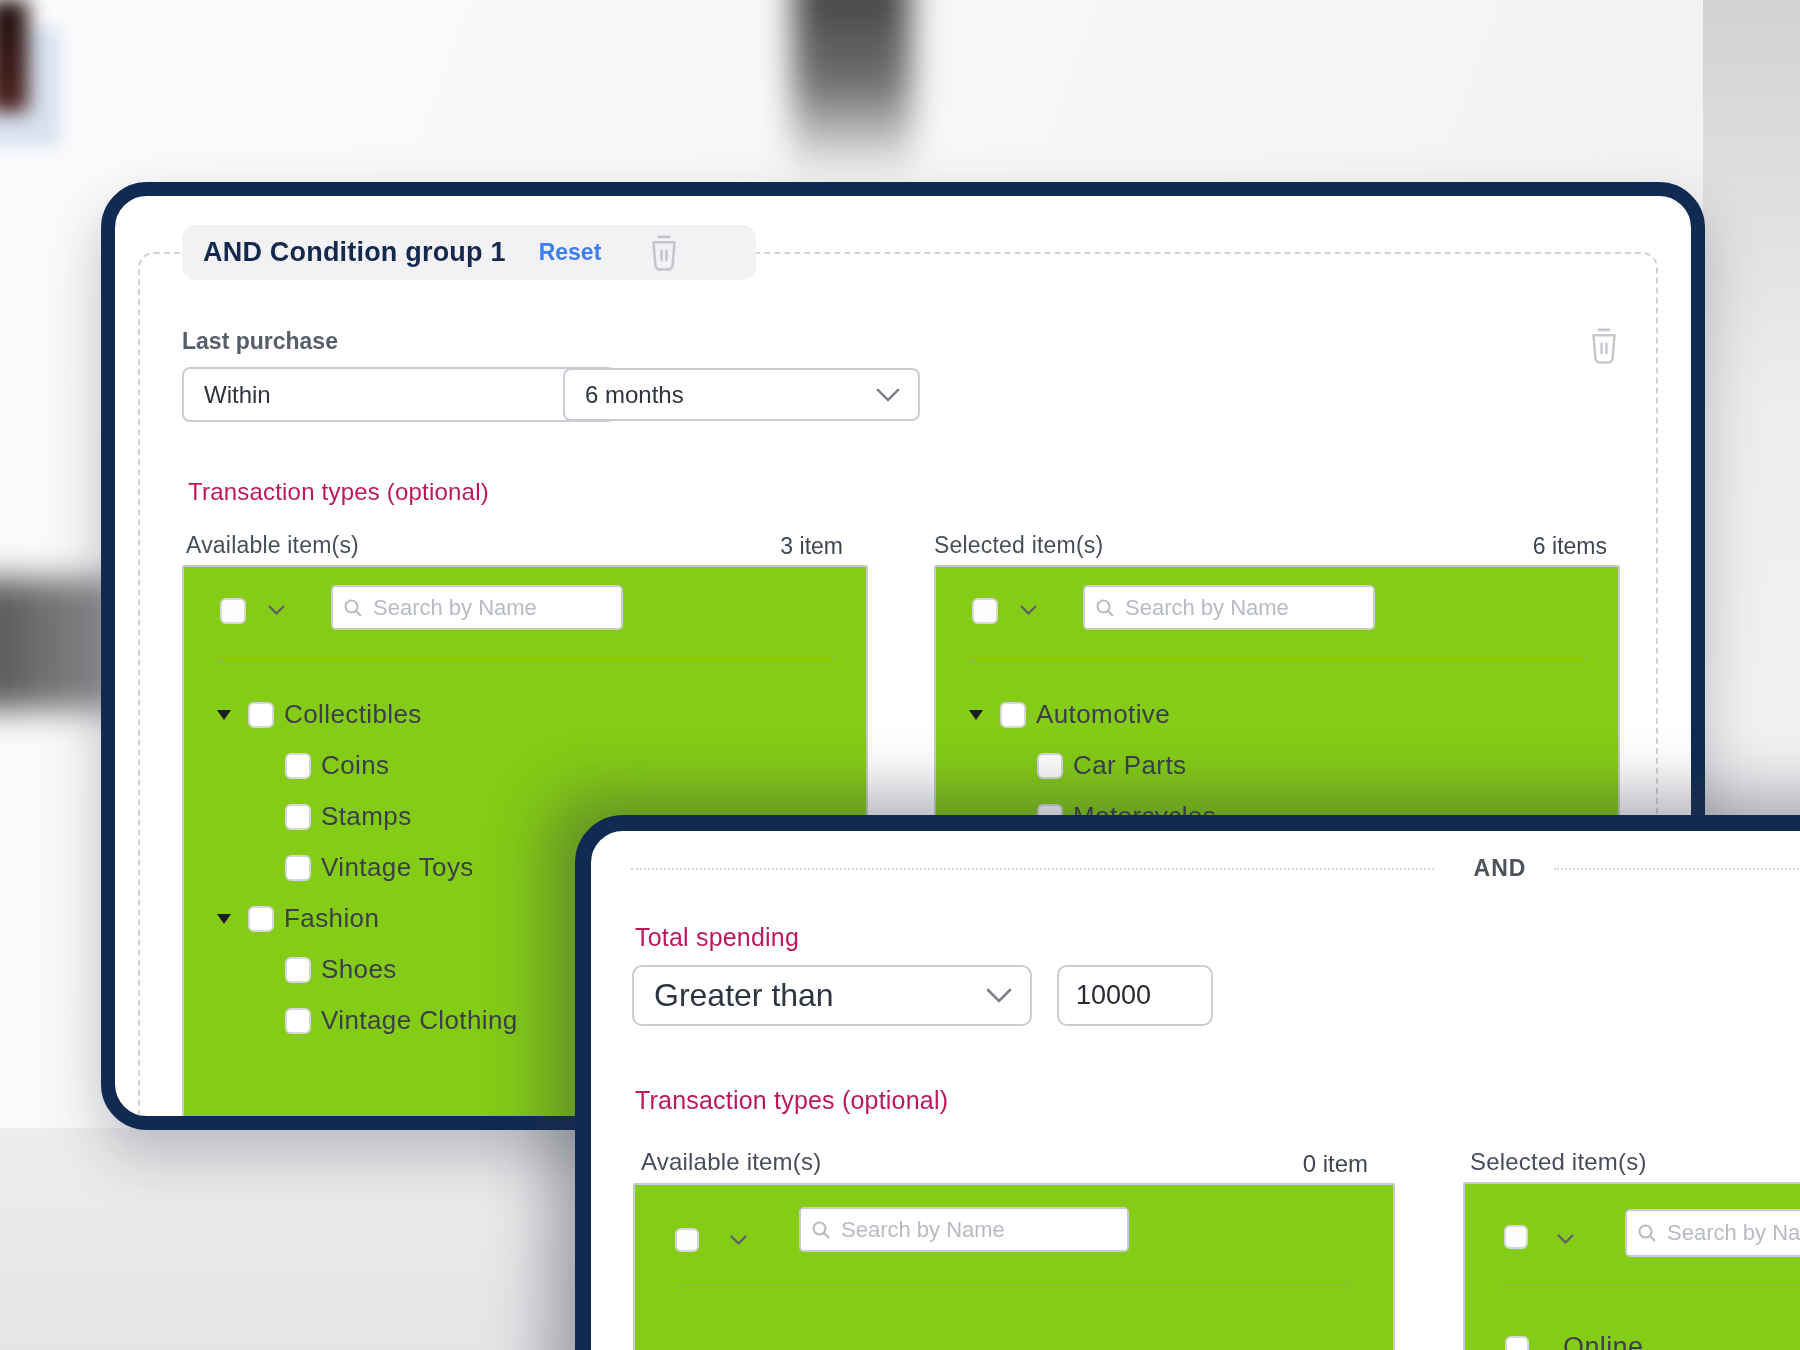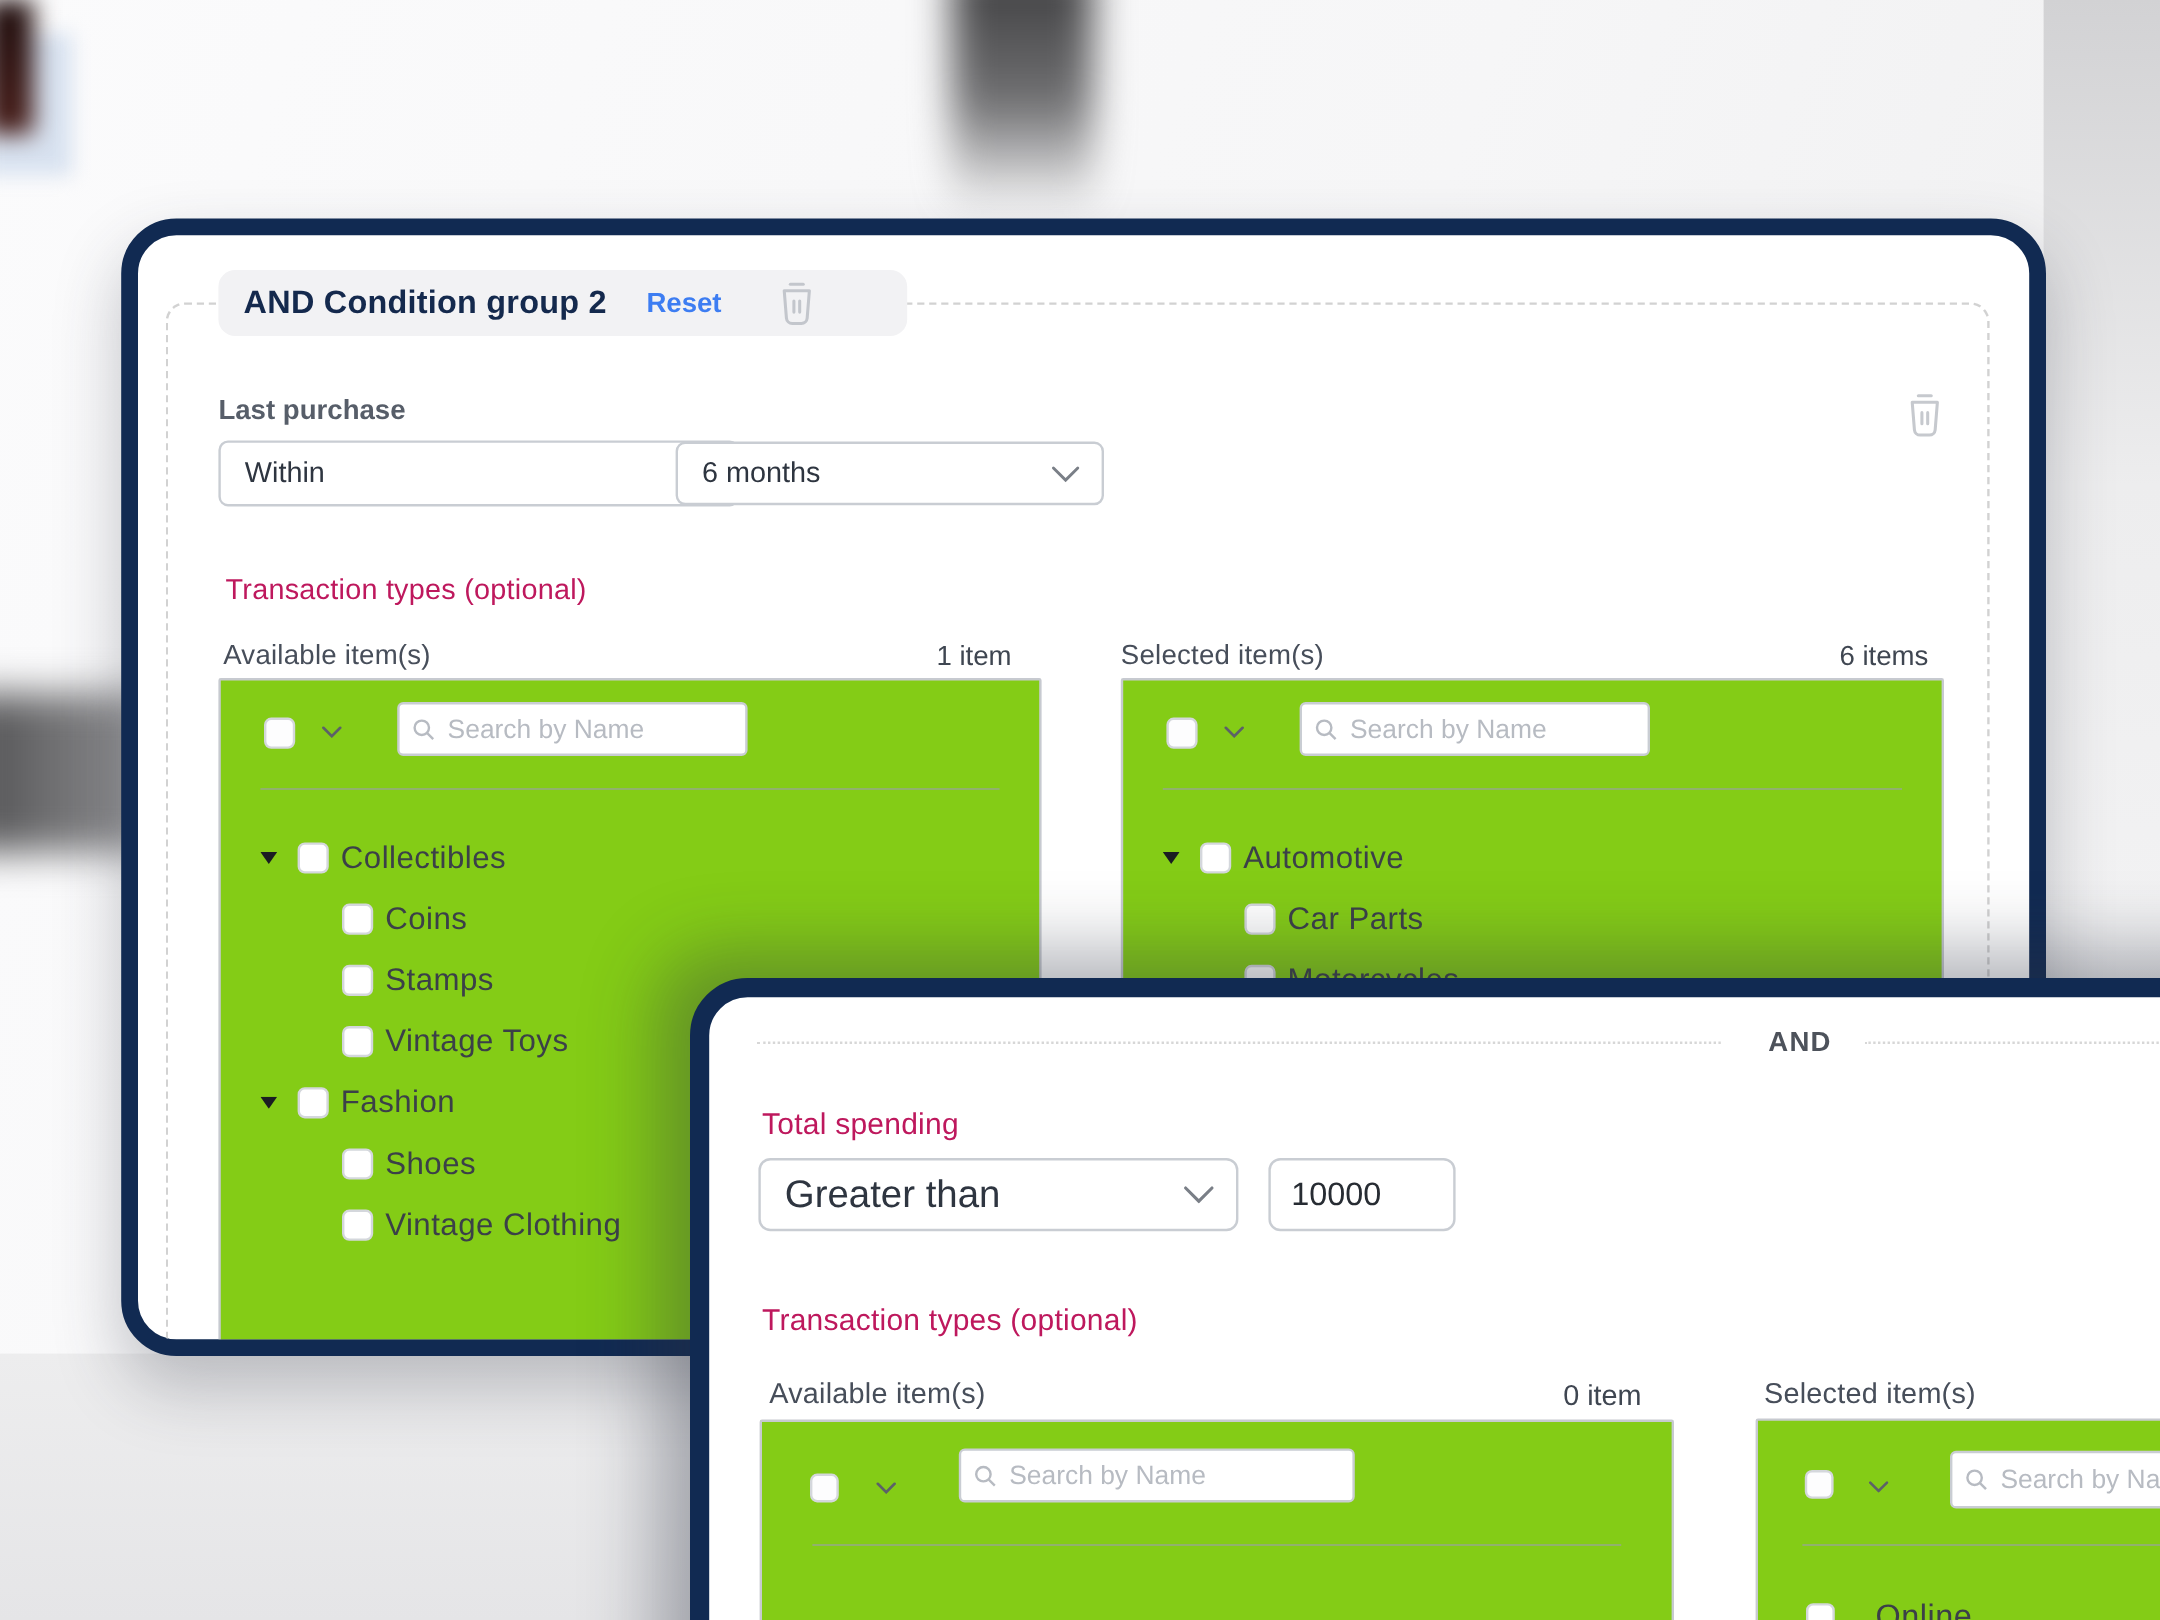--- a/index.html
+++ b/index.html
@@ -113,21 +113,21 @@
   <div class="bg bg-stripe"></div>
   <div class="bg bg-leftband"></div>
   <div class="bg bg-right"></div>
   <div class="bg bg-bottomleft"></div>
 
   <section class="card card1">
     <div class="cbody">
       <div class="dashed1"></div>
 
       <div class="pill">
-        <span class="pill-title">AND Condition group 2</span>
+        <span class="pill-title">AND Condition group 1</span>
         <button class="reset">Reset</button>
         <span class="trash">
           <svg width="34" height="40" viewBox="0 0 24 28" fill="none" stroke="#c3c6cc" stroke-width="1.8" stroke-linecap="round" stroke-linejoin="round">
             <path d="M8.2 2.6h7.6"></path>
             <path d="M4.6 6.4h14.8l-1.3 16.2a3.4 3.4 0 0 1-3.4 3.1h-5.4a3.4 3.4 0 0 1-3.4-3.1z"></path>
             <path d="M10.3 12.5v6.5M13.7 12.5v6.5"></path>
           </svg>
         </span>
       </div>
 
@@ -154,21 +154,21 @@
         <span style="display:flex">
           <svg width="24" height="14" viewBox="0 0 26 15" fill="none" stroke="#7a7f87" stroke-width="2.6" stroke-linecap="round">
               <path d="M2 2l11 11L24 2"></path>
             </svg>
         </span>
       </div>
 
       <div class="heading h-tt1">Transaction types (optional)</div>
 
       <div class="lbl lbl-av1">Available item(s)</div>
-      <div class="cnt cnt-a1">1 item</div>
+      <div class="cnt cnt-a1">3 item</div>
       <div class="lbl lbl-se1">Selected item(s)</div>
       <div class="cnt cnt-s1">6 items</div>
 
       <div class="box box-a1">
         <span class="selall"></span>
         <span class="bchev">
           <svg width="17" height="10" viewBox="0 0 17 10" fill="none" stroke="#5c6168" stroke-width="2.2" stroke-linecap="round">
               <path d="M1.5 1.5l7 7 7-7"></path>
             </svg>
         </span>

